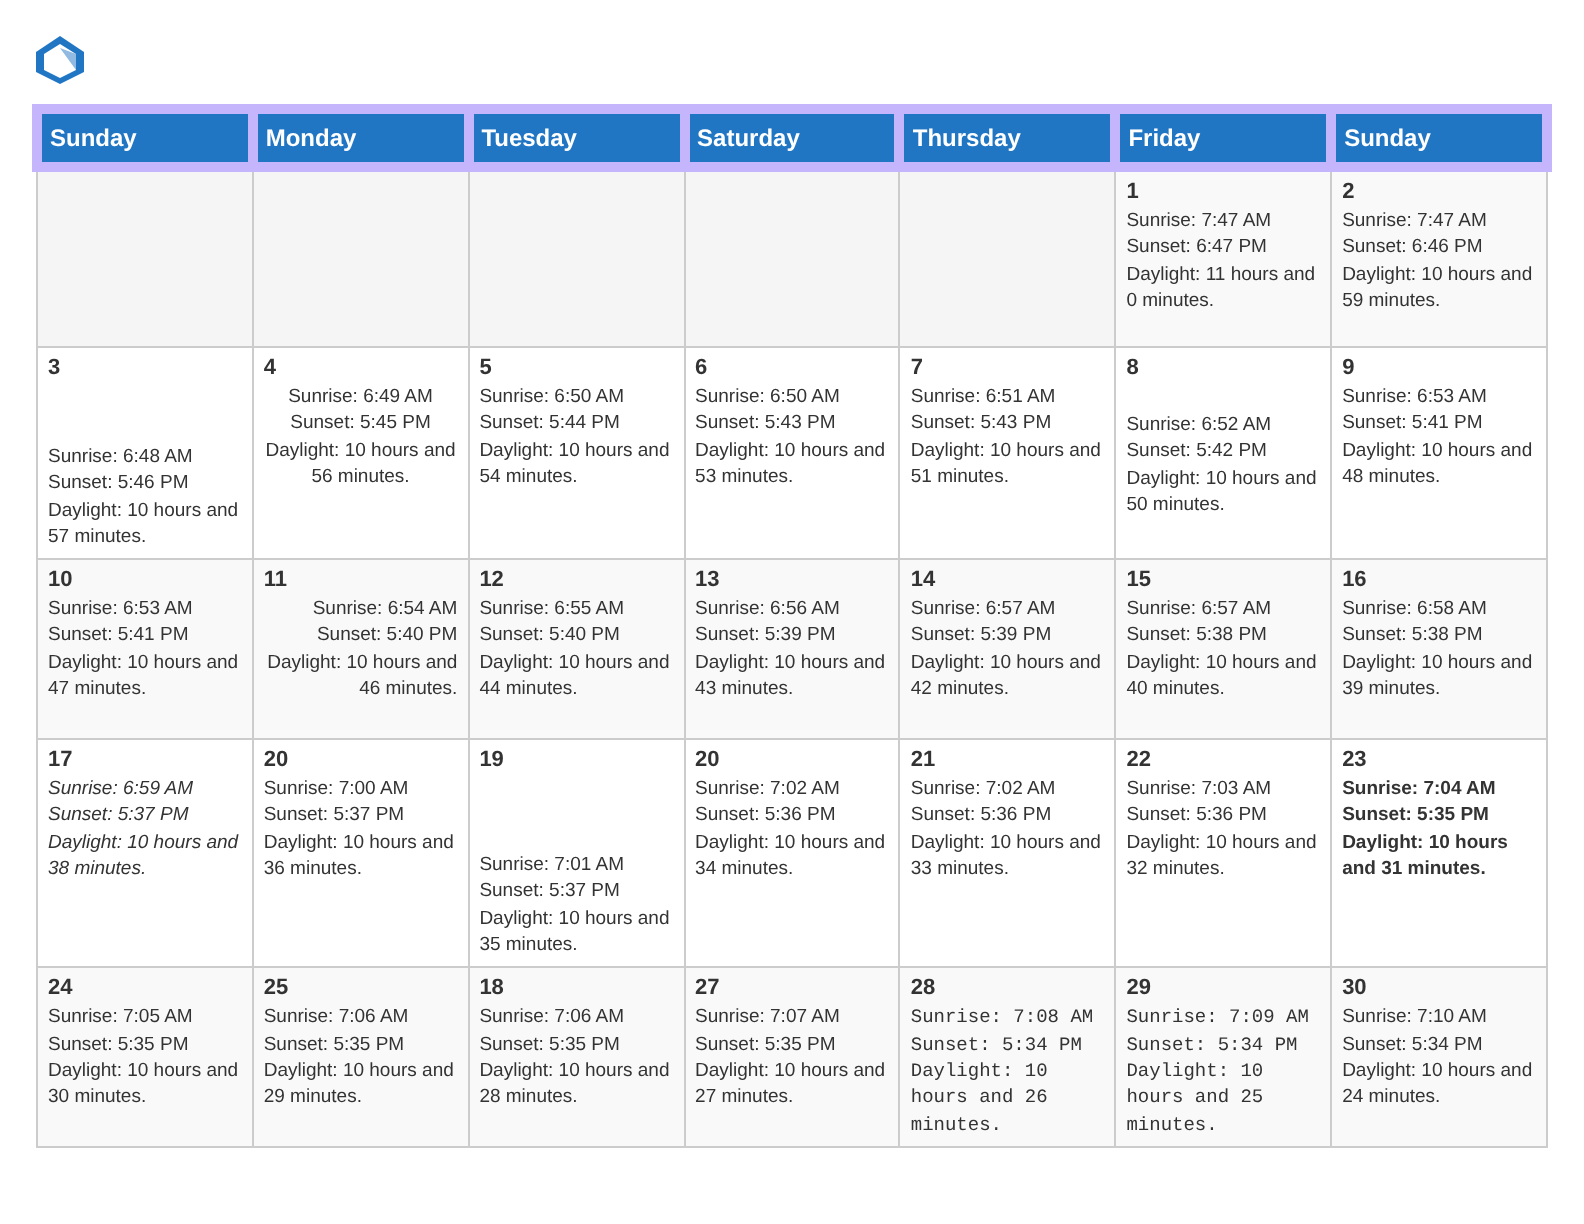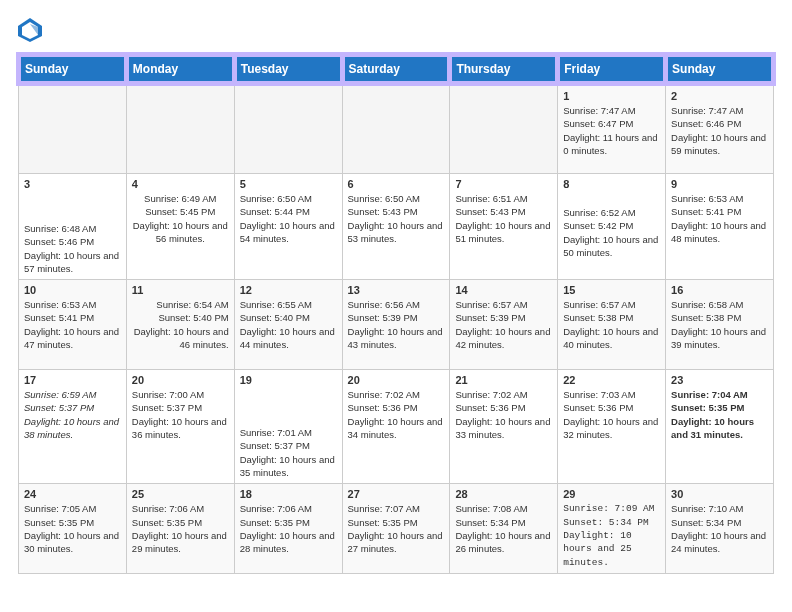--- a/index.html
+++ b/index.html
@@ -300,21 +300,21 @@
 Daylight: 10 hours and 28 minutes.</div>
         </td>
         <td>
           <span class="day-num">27</span>
           <div class="day-info" style="white-space: pre-line;">Sunrise: 7:07 AM
 Sunset: 5:35 PM
 Daylight: 10 hours and 27 minutes.</div>
         </td>
         <td>
           <span class="day-num">28</span>
-          <div class="day-info" style="white-space: pre-line;">Sunrise: 7:08 AM
+          <div class="day-info" style="white-space: pre-line; font-family: Liberation Mono, monospace;">Sunrise: 7:08 AM
 Sunset: 5:34 PM
 Daylight: 10 hours and 26 minutes.</div>
         </td>
         <td>
           <span class="day-num">29</span>
           <div class="day-info" style="white-space: pre-line; font-family: Liberation Mono, monospace;">Sunrise: 7:09 AM
 Sunset: 5:34 PM
 Daylight: 10 hours and 25 minutes.</div>
         </td>
         <td>

